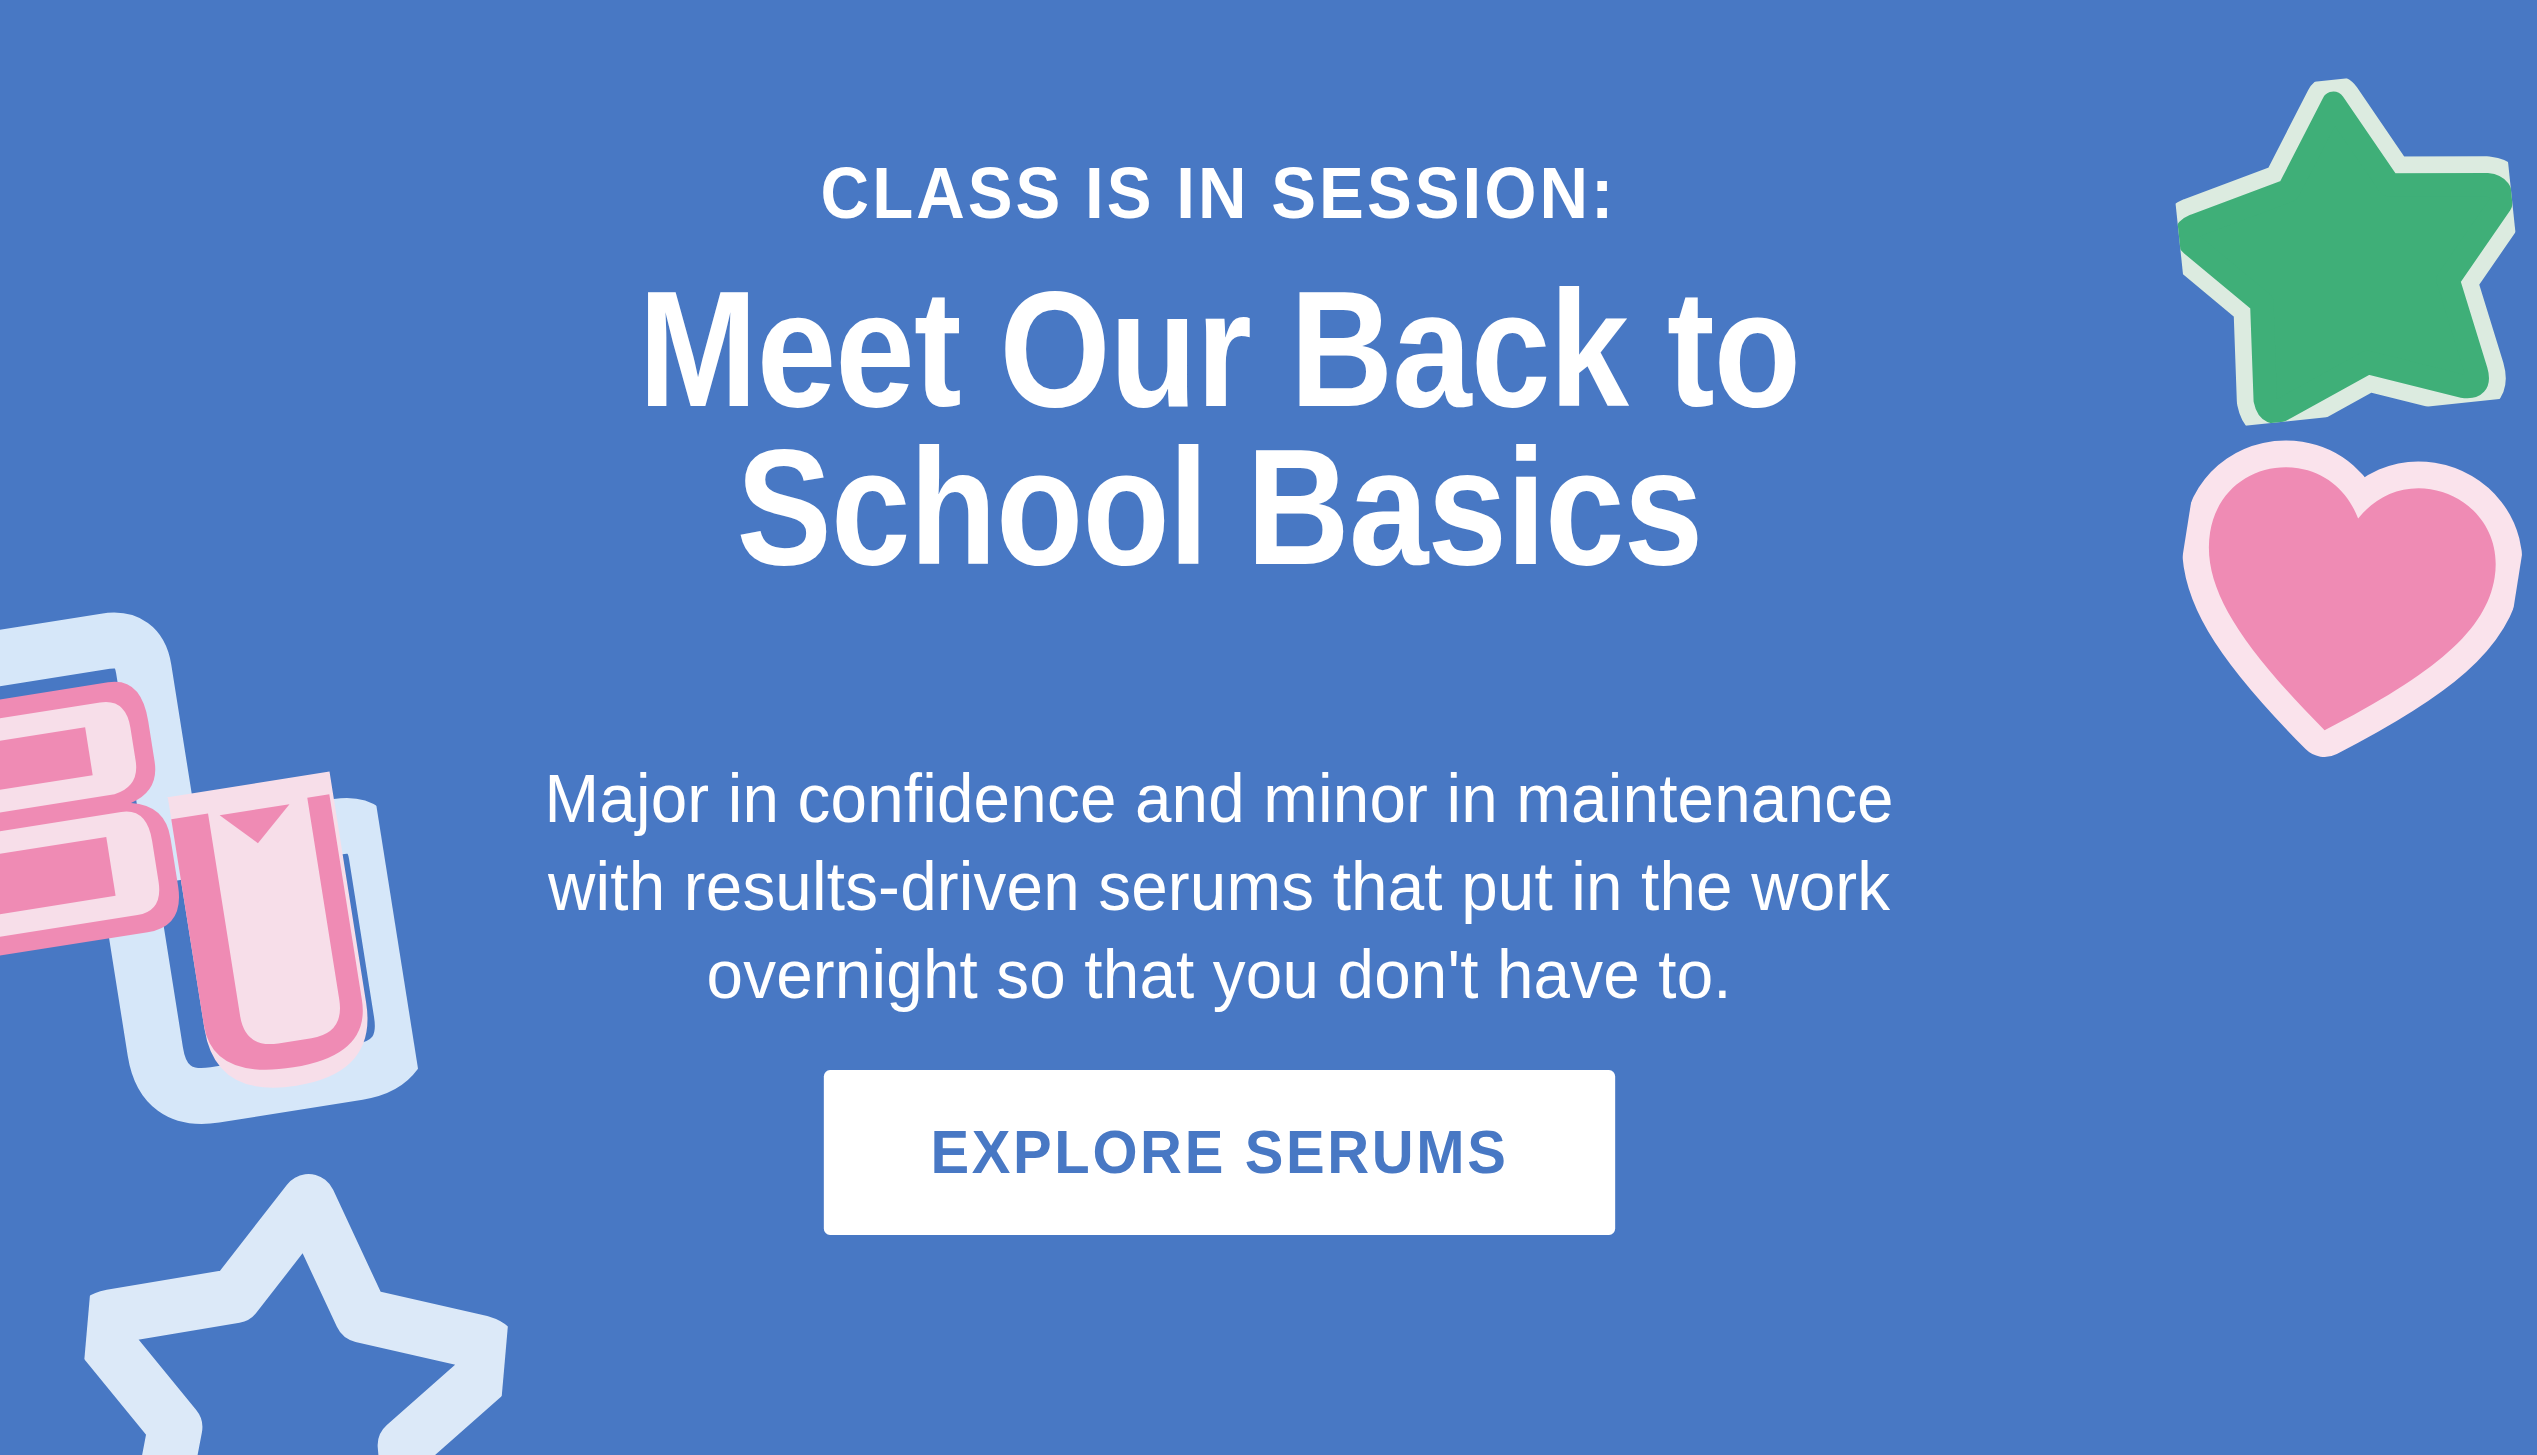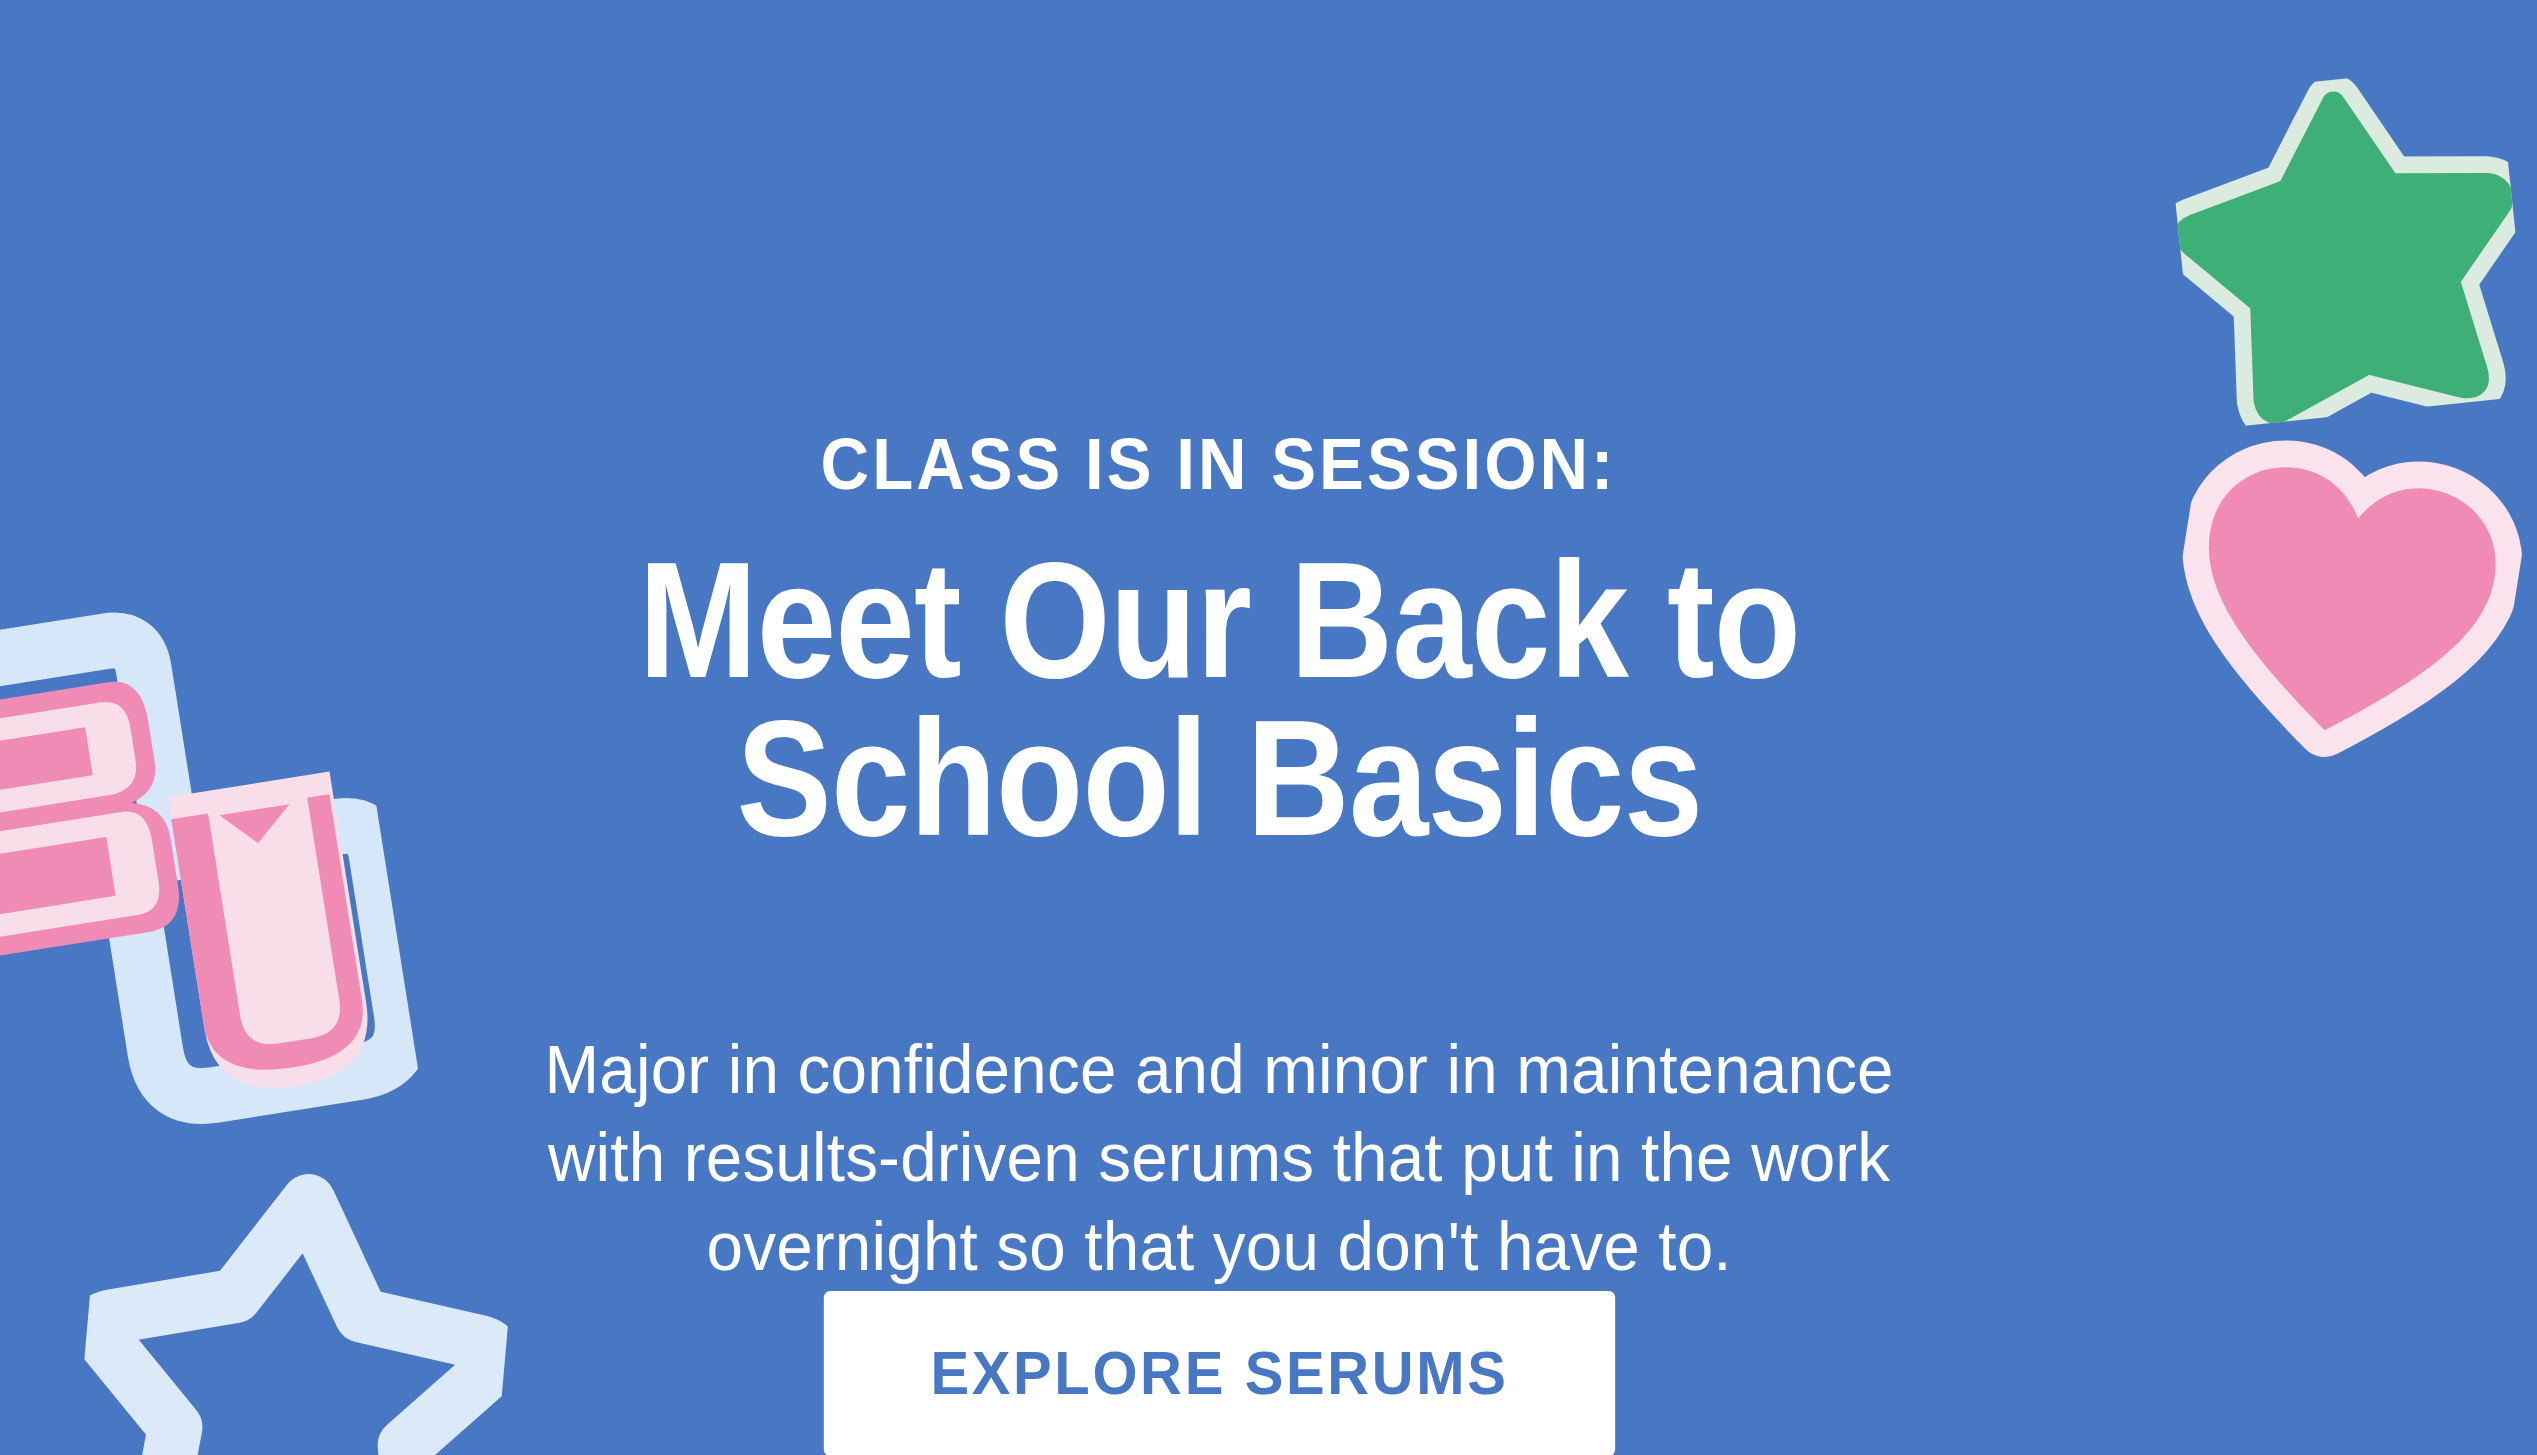--- a/index.html
+++ b/index.html
@@ -60,21 +60,21 @@
   
   #content {
     position: absolute;
     left: 0;
     top: 0;
     width: 2438px;
     height: 1456px;
     display: flex;
     flex-direction: column;
     align-items: center;
-    justify-content: flex-end;
+    justify-content: flex-start;
     text-align: center;
   }
 
   #eyebrow {
     margin-top: 156px;
     color: #ffffff;
     font-size: 73px;
     font-weight: 700;
     letter-spacing: 3.3px;
     line-height: 1;
@@ -107,20 +107,21 @@
     letter-spacing: 0.2px;
     transform: scaleX(0.95);
   }
 
   #body-copy .bd-line {
     display: block;
     white-space: nowrap;
   }
 
   #cta-wrap {
+    margin-top: 50px;
   }
 
   #cta-button {
     display: inline-block;
     background: #ffffff;
     color: #4878c4;
     border: none;
     border-radius: 6.5px;
     padding: 0;
     width: 833px;

